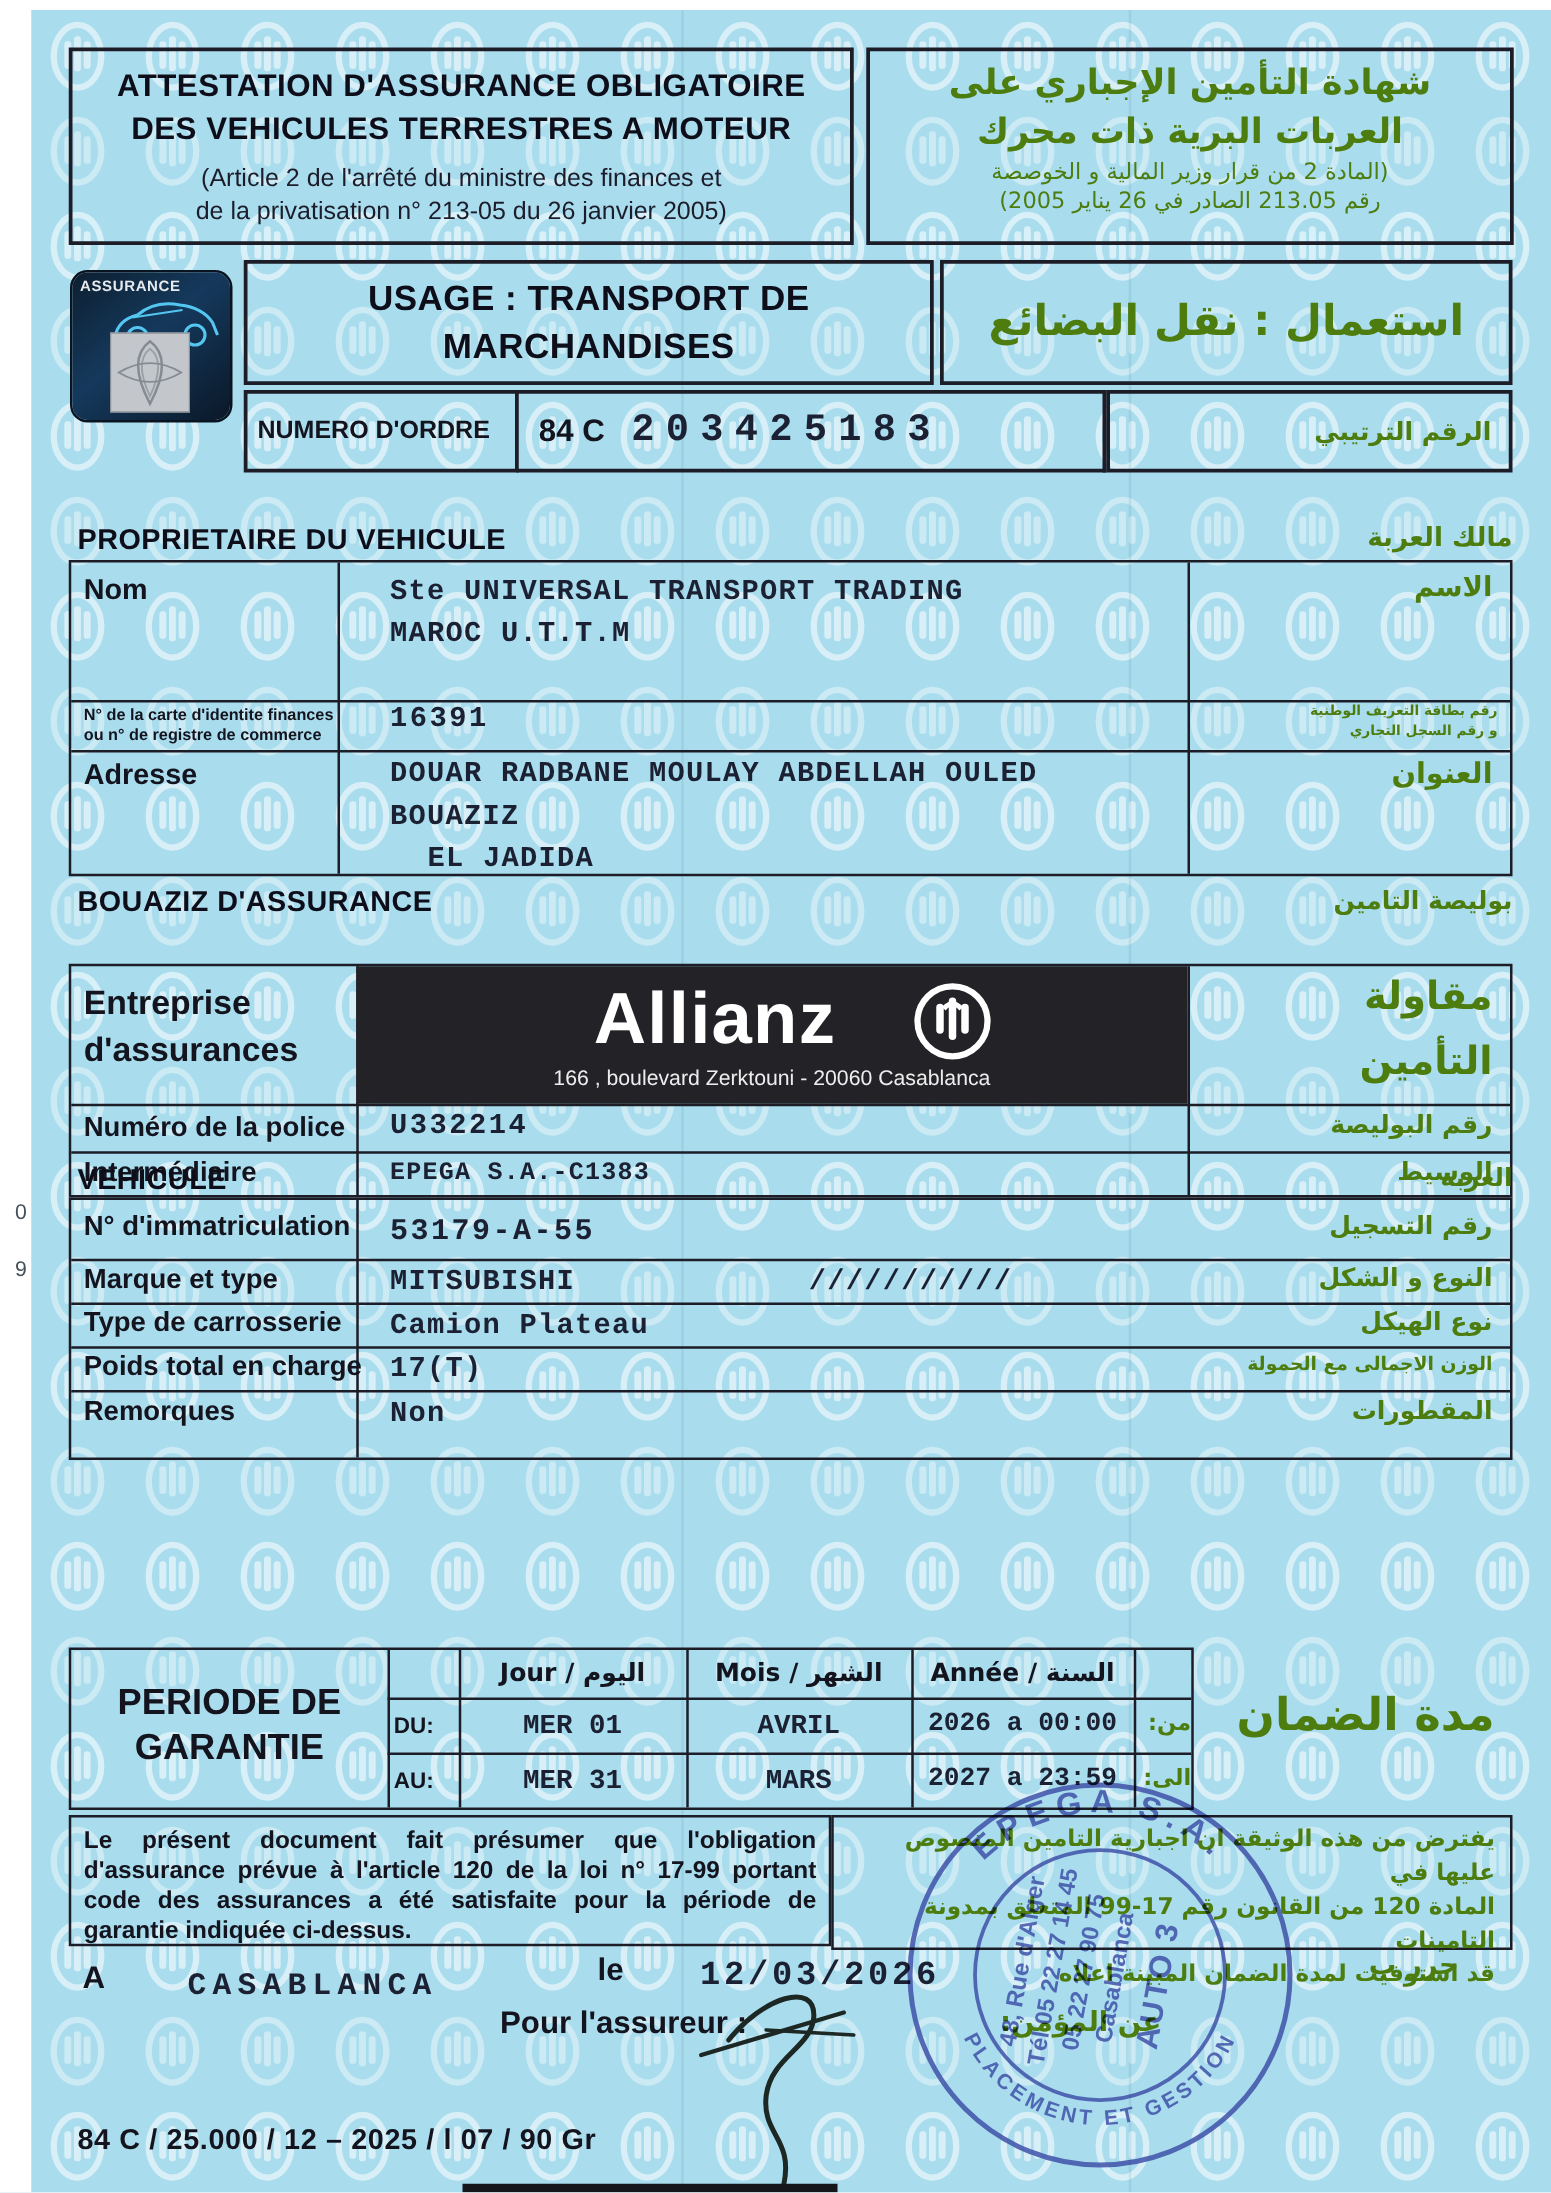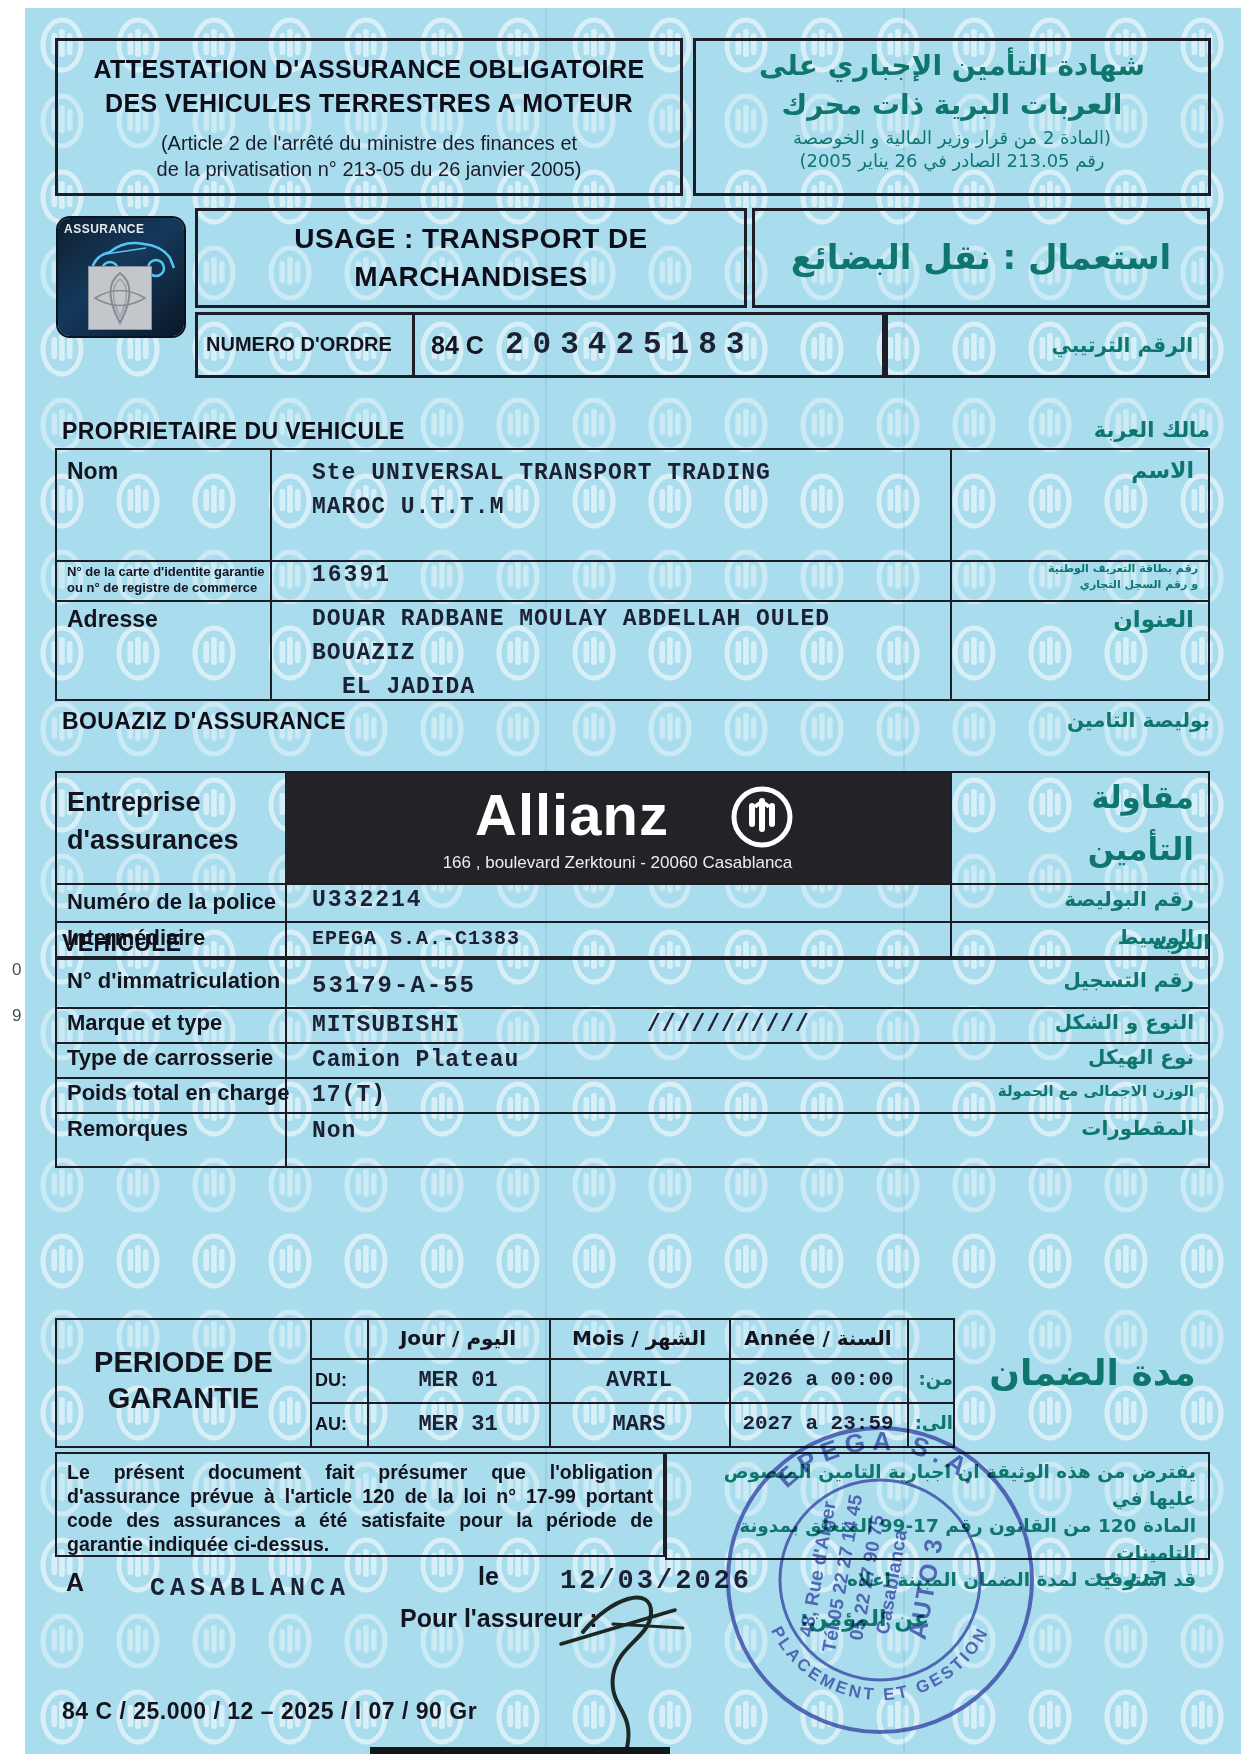--- a/index.html
+++ b/index.html
@@ -9,21 +9,21 @@
   #sheet{left:25px;top:8px;width:1216px;height:1746px;background:#a9ddee;}
   #wm{left:25px;top:8px;width:1216px;height:1746px;overflow:hidden;z-index:1;}
   #content{left:0;top:0;width:1241px;height:1754px;z-index:2;}
   .wm-cell{position:absolute;opacity:.5;}
   .crease{position:absolute;top:8px;height:1746px;width:2px;background:rgba(0,60,90,.08);}
   .box{border:3px solid #1d1d28;box-sizing:border-box;}
   .thinbox{border:2px solid #1d1d28;box-sizing:border-box;}
   .lbl{font-family:"Liberation Sans",sans-serif;font-weight:bold;color:#14141f;}
   .heavy{font-family:"Liberation Sans",sans-serif;font-weight:900;color:#0e0e1a;letter-spacing:.4px;}
   .mono{font-family:"Liberation Mono","DejaVu Sans Mono",monospace;font-weight:bold;color:#1b2133;}
-  .ar{font-family:"DejaVu Sans",sans-serif;font-weight:bold;direction:rtl;color:#0f766e;}
+  .ar{font-family:"DejaVu Sans",sans-serif;font-weight:bold;direction:rtl;color:#4d7c0f;}
   .center{text-align:center;}
   .vline{position:absolute;width:2px;background:#1d1d28;}
   .hline{position:absolute;height:2px;background:#1d1d28;}
   #allianz-box{background:#232327;color:#fff;}
   .white{color:#ffffff;}
   .stamp-txt{font-family:"Liberation Sans",sans-serif;font-weight:bold;fill:#3f51a8;}
 </style>
 </head>
 <body>
 
@@ -2306,21 +2306,21 @@
       <div class="vline" style="left:893px;top:0;height:249px;"></div>
 
       <div class="hline" style="left:0;top:110px;width:1151px;"></div>
       <div class="hline" style="left:0;top:150px;width:1151px;"></div>
 
       <div class="lbl abs" style="left:10px;top:8px;font-size:23px;">Nom</div>
       <div class="mono abs" style="left:255px;top:10px;font-size:23px;letter-spacing:1px;">Ste UNIVERSAL TRANSPORT TRADING</div>
       <div class="mono abs" style="left:255px;top:44px;font-size:23px;letter-spacing:1px;">MAROC U.T.T.M</div>
       <div class="ar abs" style="right:14px;top:8px;font-size:22px;">الاسم</div>
 
-      <div class="lbl abs" style="left:10px;top:114px;font-size:13px;">N° de la carte d'identite garantie</div>
+      <div class="lbl abs" style="left:10px;top:114px;font-size:13px;">N° de la carte d'identite finances</div>
       <div class="lbl abs" style="left:10px;top:130px;font-size:13px;">ou n° de registre de commerce</div>
       <div class="mono abs" style="left:255px;top:112px;font-size:23px;letter-spacing:2px;">16391</div>
       <div class="ar abs" style="right:10px;top:112px;font-size:11px;">رقم بطاقة التعريف الوطنية</div>
       <div class="ar abs" style="right:10px;top:128px;font-size:11px;">و رقم السجل التجاري</div>
 
       <div class="lbl abs" style="left:10px;top:156px;font-size:23px;">Adresse</div>
       <div class="mono abs" style="left:255px;top:156px;font-size:23px;letter-spacing:1px;">DOUAR RADBANE MOULAY ABDELLAH OULED</div>
       <div class="mono abs" style="left:255px;top:190px;font-size:23px;letter-spacing:1px;">BOUAZIZ</div>
       <div class="mono abs" style="left:285px;top:224px;font-size:23px;letter-spacing:1px;">EL JADIDA</div>
       <div class="ar abs" style="right:14px;top:156px;font-size:23px;">العنوان</div>

